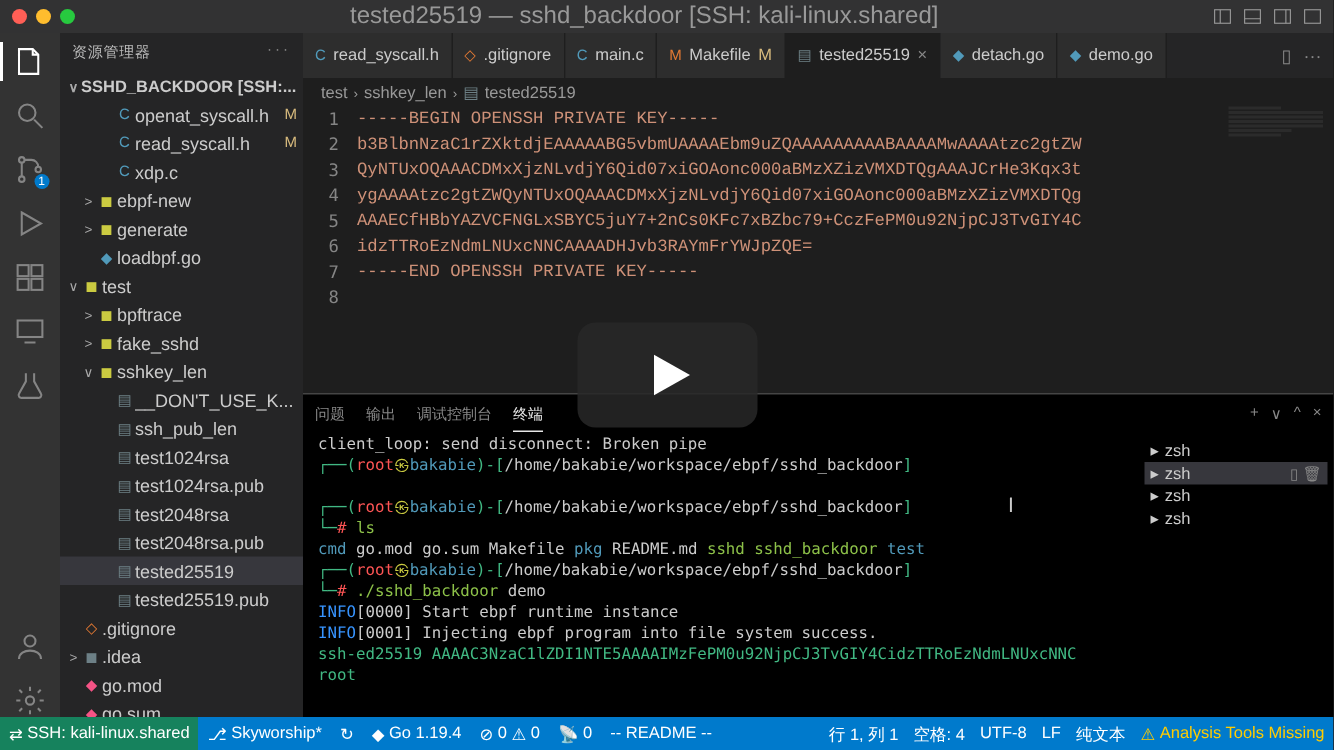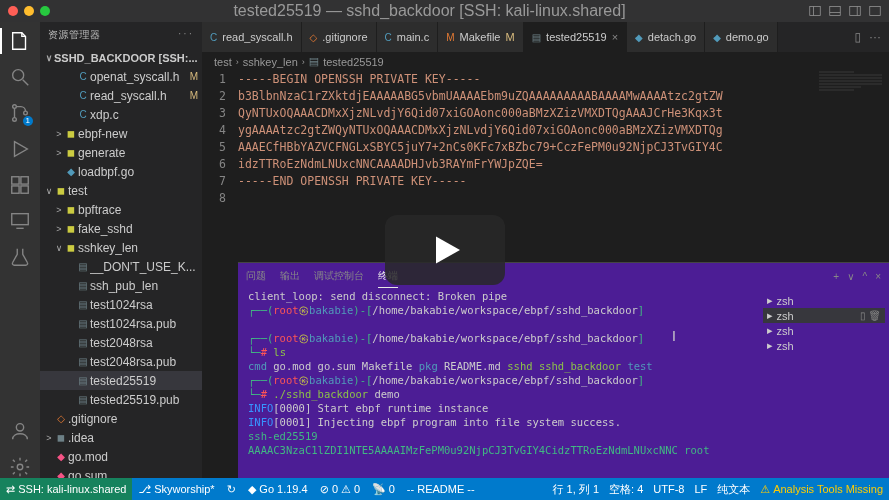--- a/index.html
+++ b/index.html
@@ -38,24 +38,24 @@
 .tab.active { background: #1e1e1e; }
 .tab .icon { font-size: 10px; }
 .tab .close { color: #888; font-size: 11px; }
 .tab-mod { color: #d7ba7d; }
 .tab-go { color: #519aba; }
 .tabs-end { margin-left: auto; display: flex; align-items: center; gap: 8px; padding-right: 8px; color: #888; }
 .crumbs { padding: 3px 12px; font-size: 11px; color: #999; display: flex; gap: 4px; align-items: center; }
 .crumbs .sep { font-size: 9px; }
 .code-area { flex: 1; display: flex; font-family: "Menlo", "Consolas", monospace; font-size: 11.5px; line-height: 17px; position: relative; }
 .gutter { width: 36px; text-align: right; color: #858585; padding-right: 12px; }
-.code { flex: 1; color: #ce9178; white-space: pre; }
+.code { flex: 1; color: #ce9178; white-space: pre; font-family: Liberation Mono, monospace; }
 .minimap { position: absolute; right: 0; top: 0; width: 70px; height: 100%; opacity: 0.25; }
 .minimap .ml { height: 2px; background: #555; margin-bottom: 1px; }
-.panel { height: 216px; background: #4c1d95; border-top: 1px solid #454545; display: flex; flex-direction: column; margin-left: 36px; }
+.panel { height: 216px; background: #000000; border-top: 1px solid #454545; display: flex; flex-direction: column; }
 .panel-tabs { display: flex; height: 26px; padding: 0 8px; gap: 14px; align-items: center; font-size: 10px; color: #888; border-bottom: 0; }
 .panel-tabs .ptab { cursor: pointer; padding: 4px 0; }
 .panel-tabs .ptab.active { color: #e7e7e7; border-bottom: 1px solid #e7e7e7; }
 .panel-tabs .pend { margin-left: auto; display: flex; gap: 8px; color: #888; }
 .term-wrap { flex: 1; display: flex; min-height: 0; }
 .term { flex: 1; padding: 0 10px; font-family: "Menlo", "Consolas", monospace; font-size: 10.5px; line-height: 14px; overflow: hidden; color: #ccc; }
 .term .p-arrow { color: #41b883; }
 .term .p-red { color: #ff5555; }
 .term .p-blue { color: #519aba; }
 .term .p-green { color: #8dc149; }

